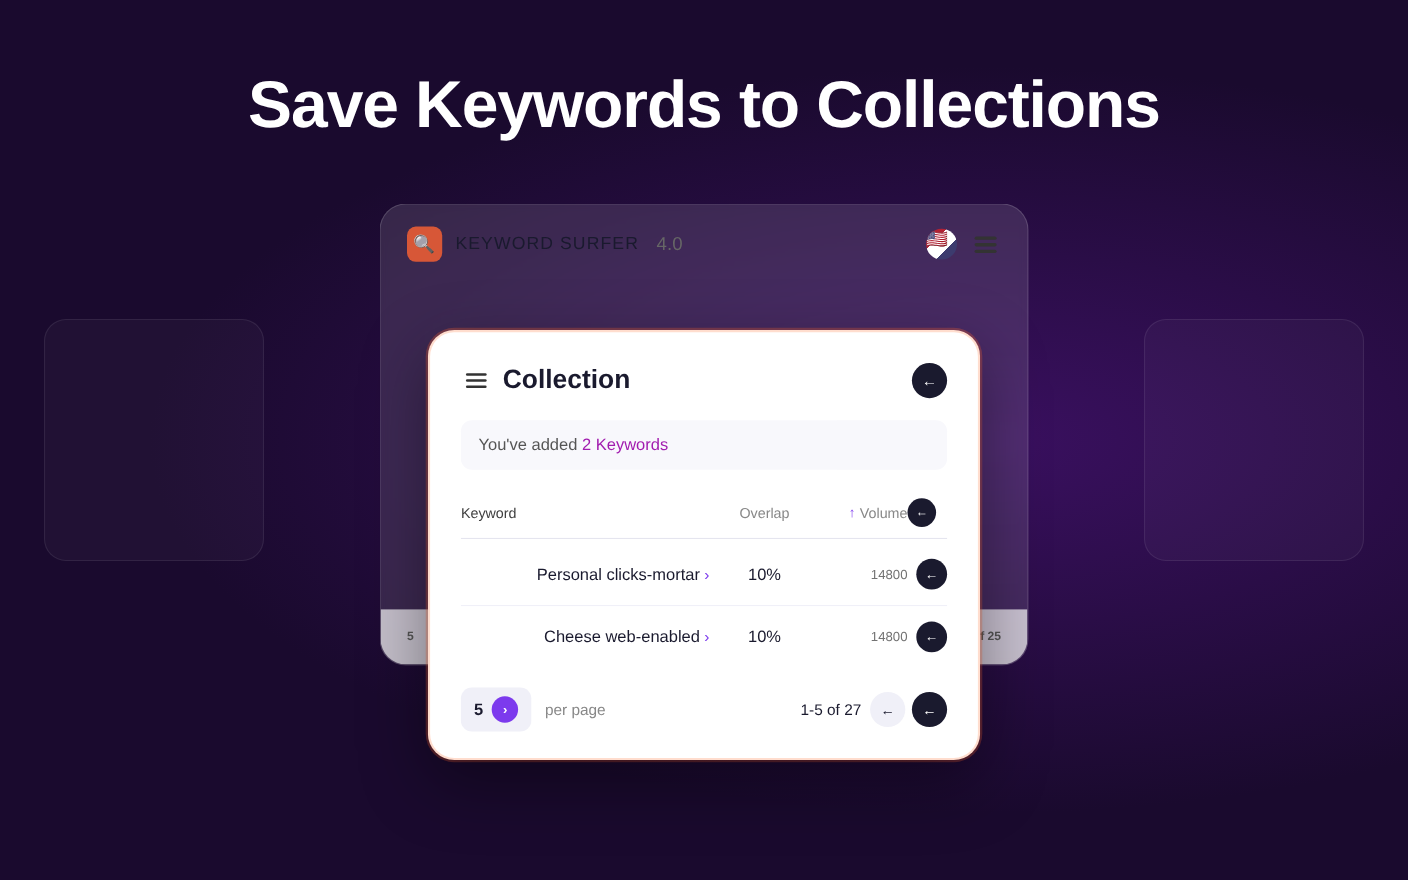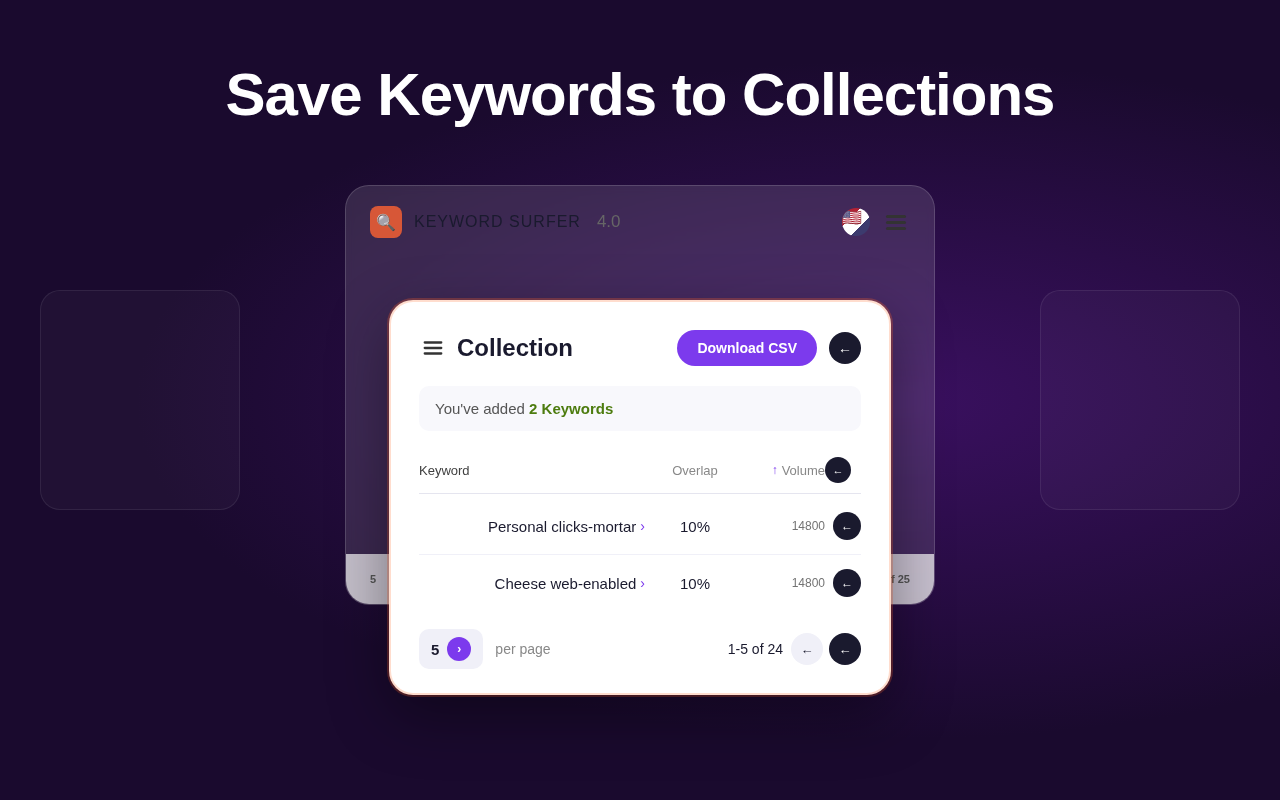--- a/index.html
+++ b/index.html
@@ -224,22 +224,22 @@
     
     .info-bar {
       background: #f8f8fc;
       border-radius: 10px;
       padding: 14px 16px;
       margin-bottom: 18px;
       font-size: 15px;
       color: #555;
     }
     .info-bar strong {
-      font-weight: 700;
-      color: #4d7c0f;
+      font-weight: 400;
+      color: #a21caf;
     }
     .table-header {
       display: flex;
       align-items: center;
       padding: 8px 0 10px;
       border-bottom: 1.5px solid #e5e5ef;
       margin-bottom: 4px;
     }
     .col-keyword { flex: 1; font-size: 13px; color: #404040; font-weight: 500; }
     .col-overlap { width: 100px; text-align: center; font-size: 13px; color: #888; font-weight: 500; }
@@ -403,21 +403,20 @@
 
   <div class="collection-header">
     <div class="collection-icon">
       <svg viewBox="0 0 24 24" fill="none" stroke="#333" stroke-width="2.5" stroke-linecap="round">
         <line x1="3" y1="6" x2="21" y2="6"></line>
         <line x1="3" y1="12" x2="21" y2="12"></line>
         <line x1="3" y1="18" x2="21" y2="18"></line>
       </svg>
     </div>
     <span class="collection-title">Collection</span>
-    <button class="download-csv-btn">Download CSV</button>
     <button class="back-btn">
       <span>←</span>
     </button>
   </div>
 
   <div class="info-bar">
     <span>You've added </span><strong>2 Keywords</strong>
   </div>
 
   <div class="table-header">
@@ -464,21 +463,21 @@
     </div>
 
   <div class="pagination-bar">
     <div class="per-page-box">
       <span>5</span>
       <div class="per-page-arrow">
         <span>›</span>
       </div>
     </div>
     <span class="per-page-label">per page</span>
-    <span class="pagination-info">1-5 of 24</span>
+    <span class="pagination-info">1-5 of 27</span>
     <div class="pagination-nav">
       <button class="nav-btn light">
         <span>←</span>
       </button>
       <button class="nav-btn dark">
         <span>←</span>
       </button>
     </div>
   </div>
 

